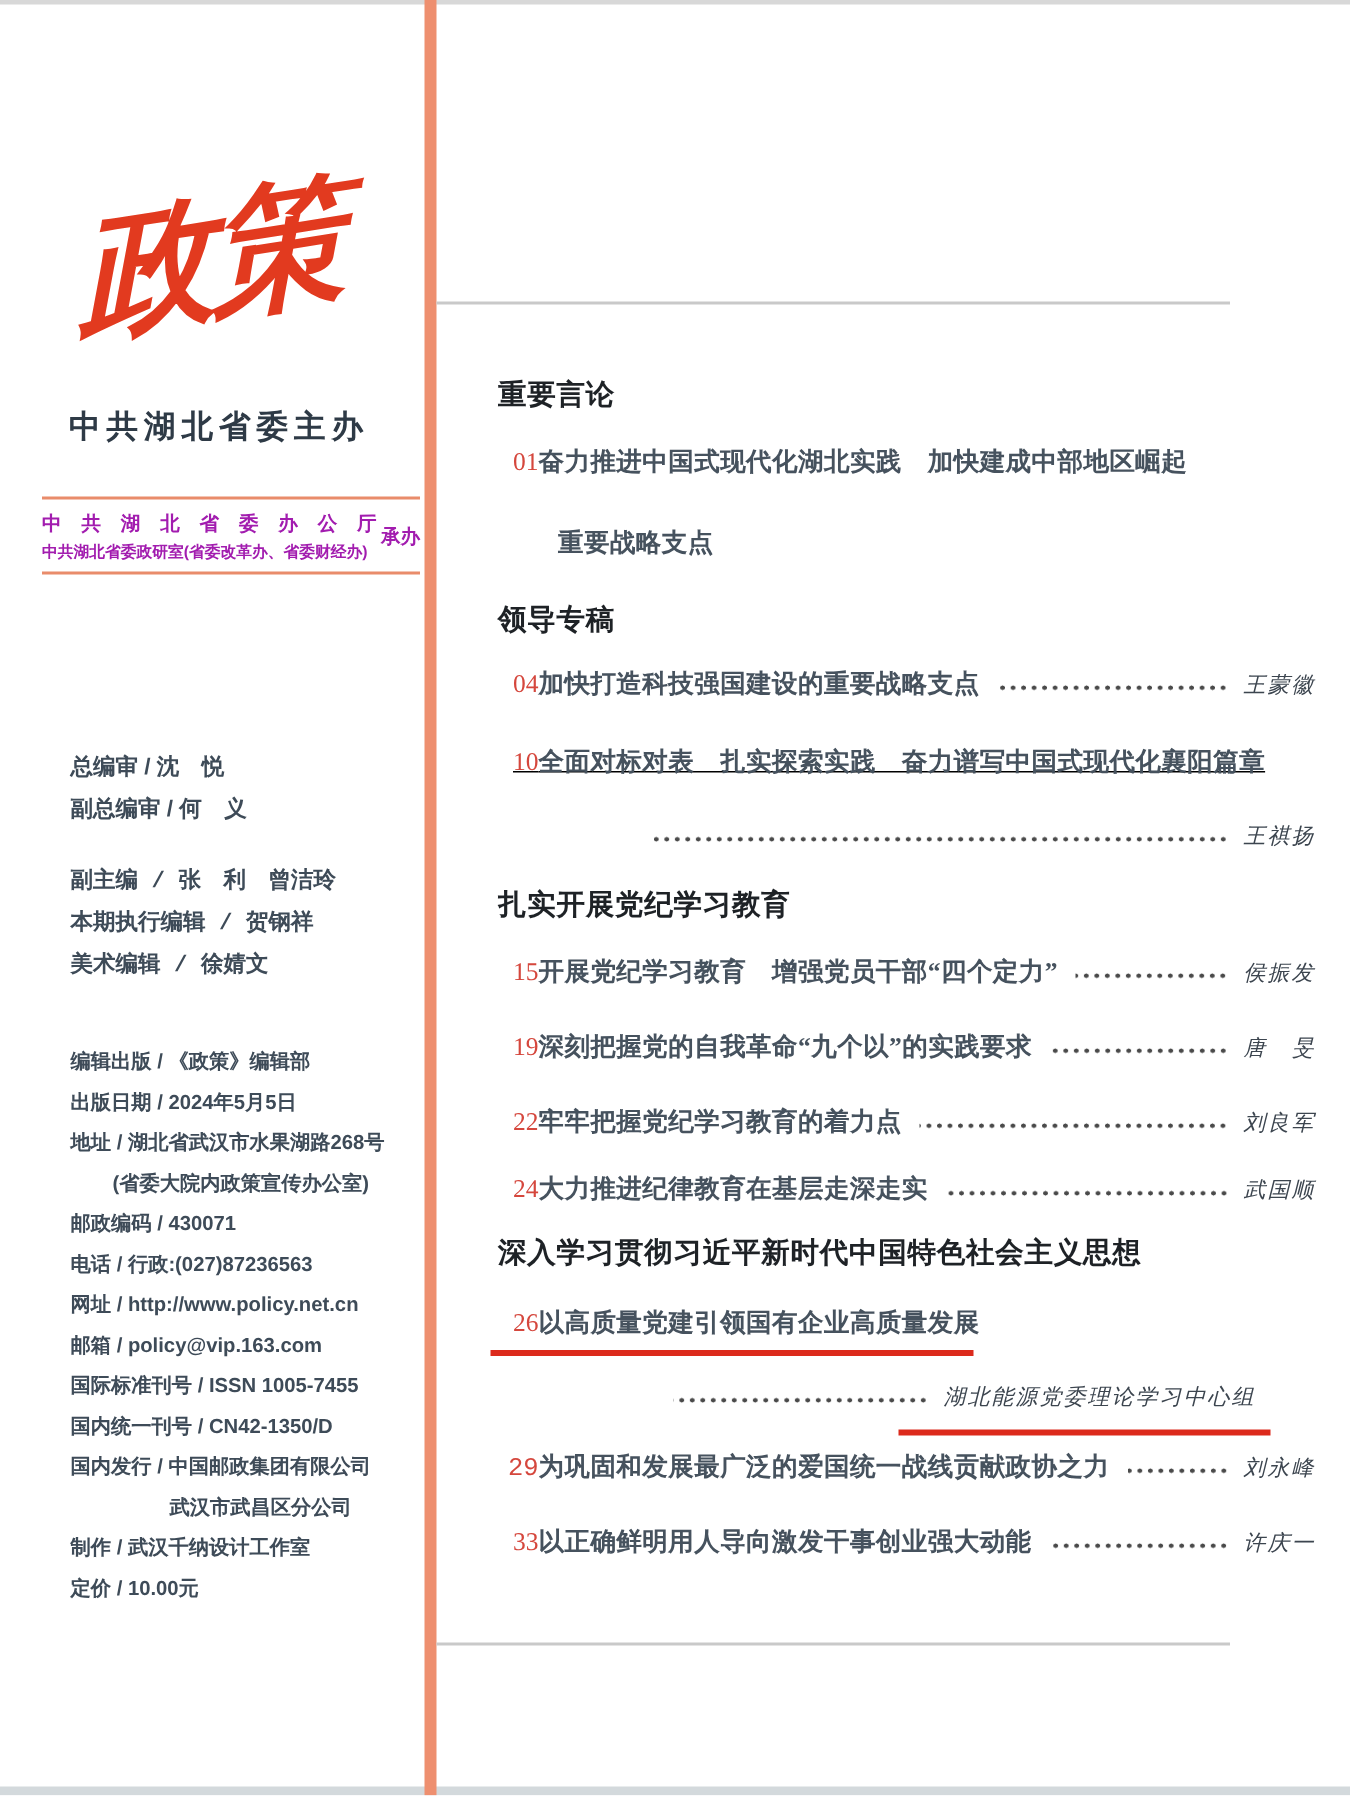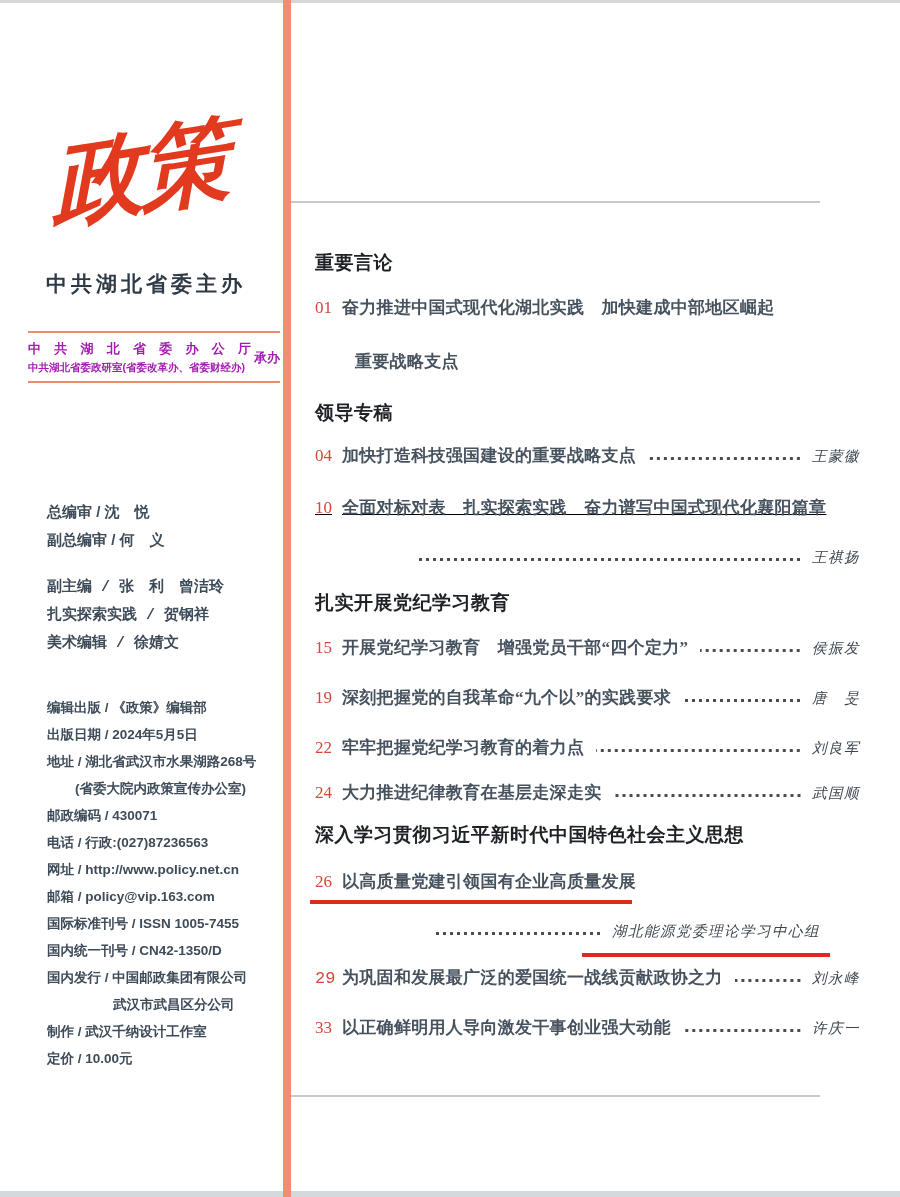--- a/index.html
+++ b/index.html
@@ -29,21 +29,21 @@
   .cobox-label{flex:none;font-size:13px;font-weight:bold;margin-left:3px;}
   .staff,.pub{position:absolute;left:47px;font-family:"Liberation Sans", sans-serif;
         font-weight:bold;color:#3e4b58;white-space:nowrap;}
   .staff{font-size:15px;line-height:28px;}
   .staff-1{top:498px;} .staff-2{top:574px;font-family:Liberation Mono, monospace;}
   .pub{top:694px;font-size:13.5px;line-height:27px;}
   .pub .ind1{padding-left:28px;}
   .pub .ind2{padding-left:66px;}
 
   
-  .main{position:absolute;left:315px;top:0;width:545px;height:1197px;}
+  .main{position:absolute;left:332px;top:0;width:545px;height:1197px;text-align:right;}
   .sec{position:absolute;left:0;font-family:"Liberation Sans", sans-serif;font-weight:bold;
         font-size:19px;color:#1e2226;letter-spacing:0.5px;white-space:nowrap;}
   .toc-row{position:absolute;left:0;right:0;display:flex;align-items:baseline;white-space:nowrap;}
   .pg{flex:none;width:27px;font-size:17px;color:#d5473d;}
   .t{flex:none;font-size:17px;color:#46525e;font-weight:600;letter-spacing:0.3px;}
   .dots{flex:1;height:5px;margin:0 10px 0 12px;
         background-image:radial-gradient(circle,#4a4a4a 1.4px,transparent 1.7px);
         background-size:7px 5px;background-repeat:repeat-x;background-position:right center;}
   .au{flex:none;font-style:italic;font-size:14.5px;color:#3c454f;letter-spacing:1.5px;}
   .spacer{flex:none;}
@@ -78,21 +78,21 @@
     </div>
     <div class="cobox-label">承办</div>
   </div>
 
   <div class="staff staff-1">
     <div>总编审 / 沈　悦</div>
     <div>副总编审 / 何　义</div>
   </div>
   <div class="staff staff-2">
     <div>副主编 / 张　利　曾洁玲</div>
-    <div>扎实探索实践 / 贺钢祥</div>
+    <div>本期执行编辑 / 贺钢祥</div>
     <div>美术编辑 / 徐婧文</div>
   </div>
 
   <div class="pub">
     <div>编辑出版 / 《政策》编辑部</div>
     <div>出版日期 / 2024年5月5日</div>
     <div>地址 / 湖北省武汉市水果湖路268号</div>
     <div class="ind1">(省委大院内政策宣传办公室)</div>
     <div>邮政编码 / 430071</div>
     <div>电话 / 行政:(027)87236563</div>

